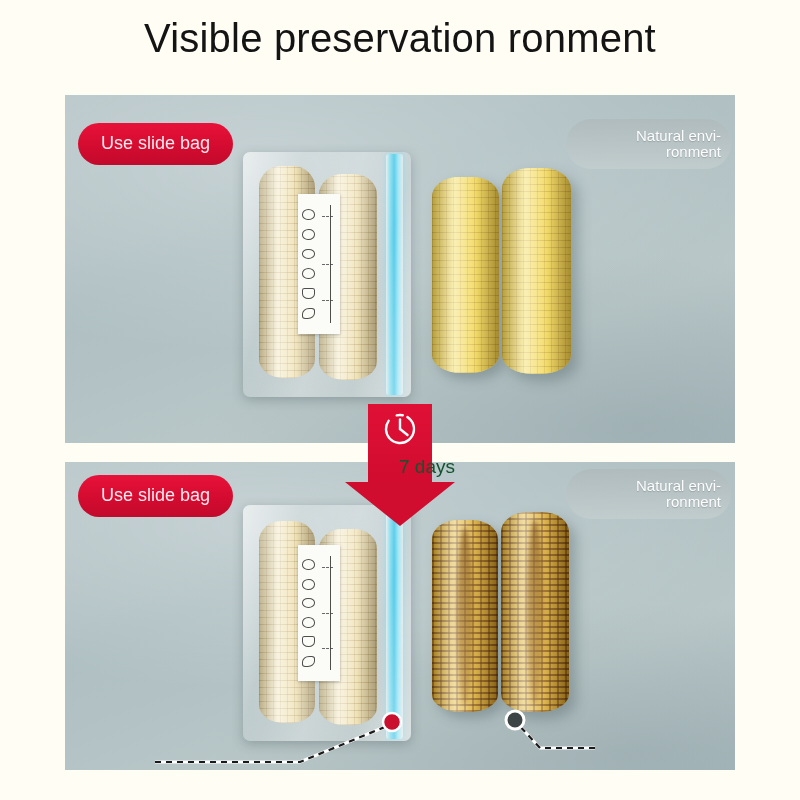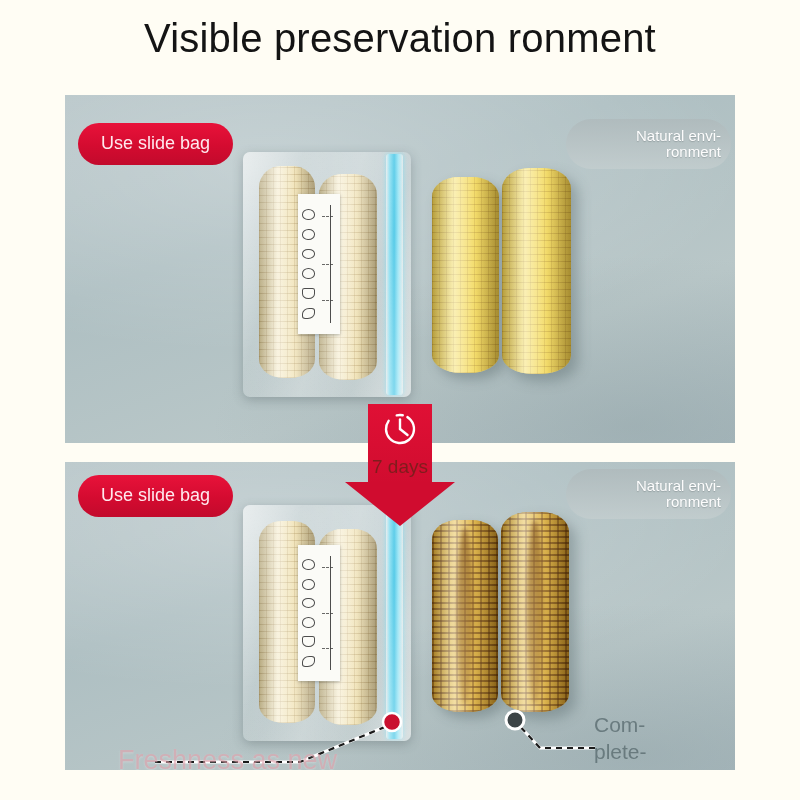--- a/index.html
+++ b/index.html
@@ -139,22 +139,22 @@
   }
   .arrow-head{
     position:absolute;left:0;top:78px;width:0;height:0;
     border-left:55px solid transparent;border-right:55px solid transparent;
     border-top:44px solid #d00c2f;
   }
   .clock{
     position:absolute;left:38px;top:8px;width:34px;height:34px;z-index:3;
   }
   .arrow-label{
-    position:absolute;left:0;top:52px;width:110px;text-align:center;
-    color:#7f1d1d;font-size:19px;z-index:3;
+    position:absolute;left:0;top:52px;width:110px;text-align:right;
+    color:#14532d;font-size:19px;z-index:3;
   }
   
   .callout-svg{position:absolute;left:0;top:0;width:800px;height:800px;z-index:20;pointer-events:none;}
   .cap{position:absolute;z-index:21;}
   .cap-left{
     left:118px;top:745px;font-size:27px;color:#e2a3ad;opacity:.62;
     text-shadow:0 1px 2px rgba(255,255,255,.4);white-space:nowrap;
   }
   .cap-right{
     left:594px;top:712px;font-size:21px;line-height:1.28;color:#5d6f73;opacity:.82;
@@ -243,27 +243,21 @@
 
   <div class="cob cob-dry" style="left:367px;top:58px;width:66px;height:192px;z-index:7;box-shadow:6px 6px 12px rgba(70,85,88,.35);">
     <div class="tex"></div>
     <div class="hl"></div>
   </div>
   <div class="cob cob-dry" style="left:436px;top:50px;width:68px;height:200px;z-index:7;box-shadow:7px 7px 13px rgba(70,85,88,.35);">
     <div class="tex"></div>
     <div class="hl"></div>
   </div>
 
-  <div class="cap cap-right" style="position:absolute;left:529px;top:250px;">
-    <div>Com-</div>
-    <div>plete-</div>
-    <div>ly dry</div>
-  </div>
-
-  <div class="cap cap-left" style="position:absolute;left:53px;top:283px;">Freshness as new</div>
+
 </div>
 
 <div class="badge badge-red b1">
   <span>Use slide bag</span>
 </div>
 <div class="badge badge-gray b2">
   <span>Natural envi-<br>ronment</span>
 </div>
 <div class="badge badge-red b3">
   <span>Use slide bag</span>

